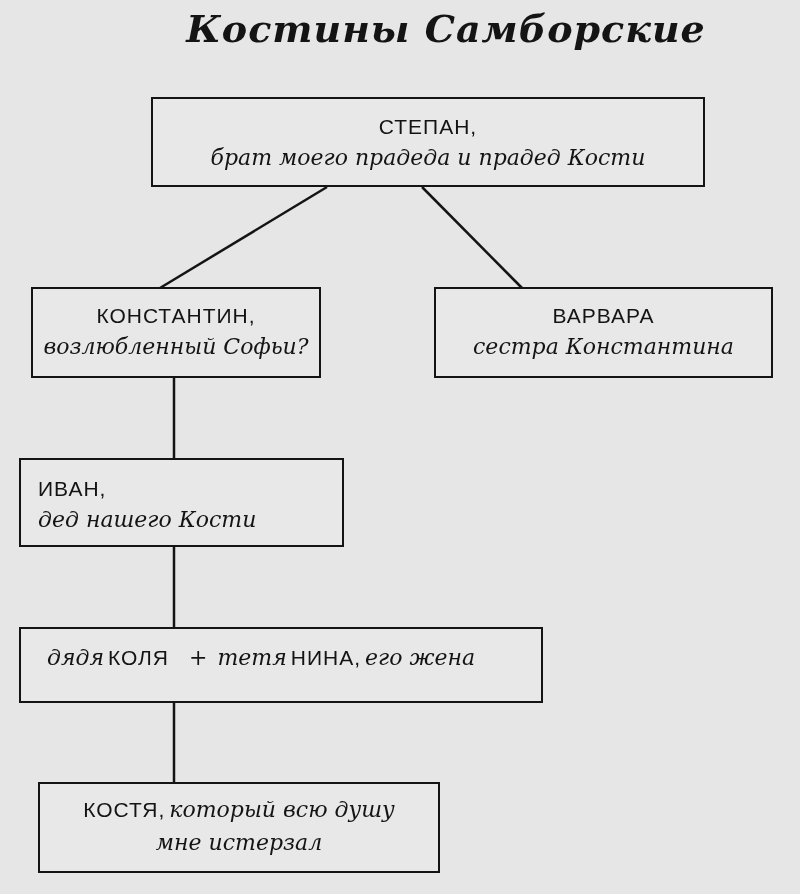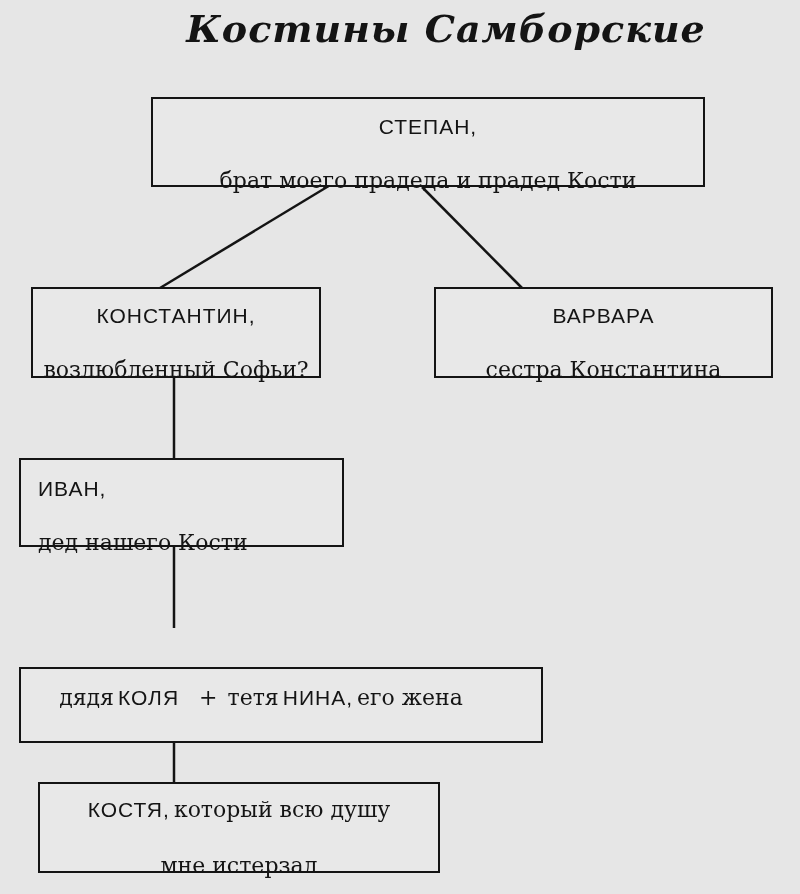--- a/index.html
+++ b/index.html
@@ -42,40 +42,40 @@
     color: var(--ink);
   }
   .node {
     position: absolute;
     border: 2px solid var(--ink);
     background: var(--box-fill);
     display: flex;
     flex-direction: column;
     align-items: center;
     color: var(--ink);
-    gap: 23px;
   }
   .node .line { line-height: 31px; white-space: nowrap; }
   .name {
     font-family: "Liberation Sans", sans-serif;
     font-size: 21px;
     letter-spacing: 1px;
   }
   .script {
     font-family: "DejaVu Serif", serif;
+    font-style: italic;
     font-size: 22px;
   }
   
   .node-stepan     { left: 151px; top:  97px; width: 554px; height: 90px; padding-top: 12px; }
   .node-konstantin { left:  19px; top: 287px; width: 290px; height: 91px; padding-top: 11px; margin-left: 12px; }
   .node-varvara    { left: 434px; top: 287px; width: 339px; height: 91px; padding-top: 11px; }
   .node-ivan       { left:  19px; top: 458px; width: 325px; height: 89px; padding-top: 13px;
                      align-items: flex-start; padding-left: 17px; text-align: right; }
   .node-kolya      { left:  19px; top: 627px; width: 524px; height: 76px; padding-top: 13px;
-                     padding-right: 40px; margin-top: 40px; }
+                     padding-right: 40px; }
   .node-kostya     { left:  38px; top: 782px; width: 402px; height: 91px; padding-top: 10px; }
   .gap-plus { margin-left: 16px; margin-right: 6px; }
 </style>
 </head>
 <body>
 
 <div class="canvas">
 
   <svg class="edges" viewBox="0 0 800 894" xmlns="http://www.w3.org/2000/svg">
     <line x1="327" y1="187" x2="160" y2="288" stroke="#141414" stroke-width="2.5"></line>

